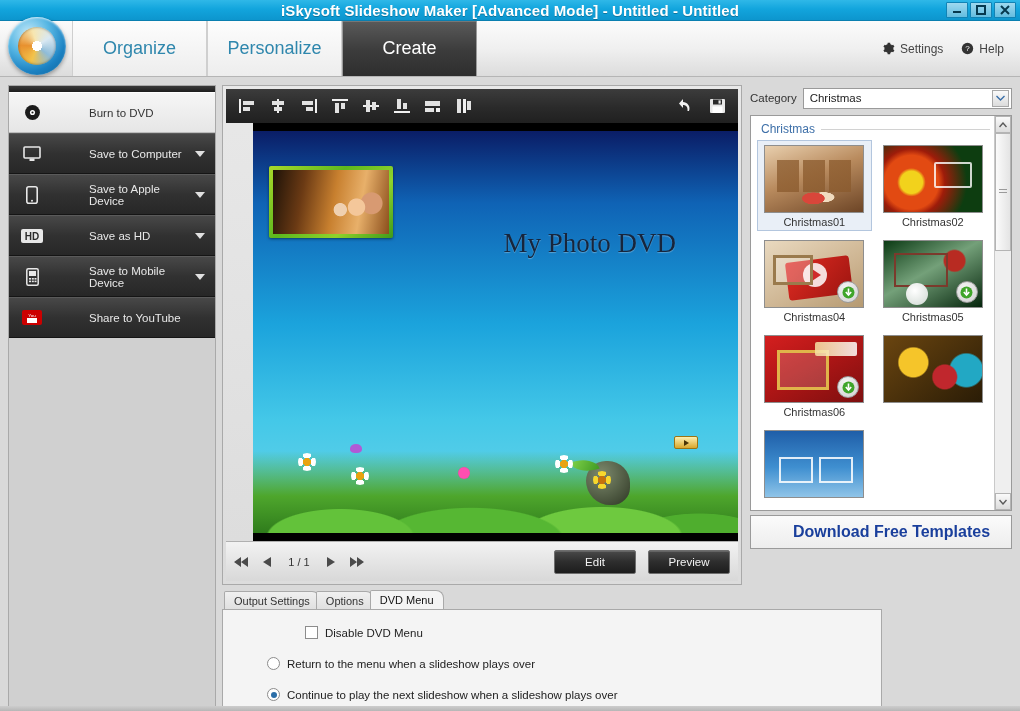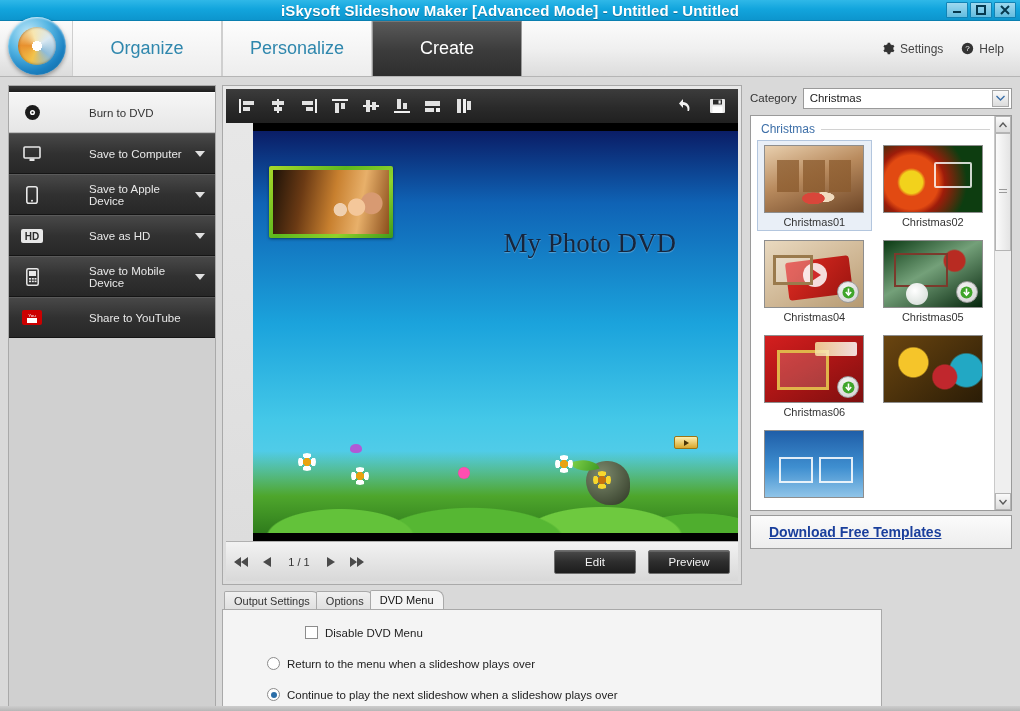--- a/index.html
+++ b/index.html
@@ -58,21 +58,21 @@
     display: flex; align-items: center; justify-content: center;
   }
   #logo .disc::after {
     content: ''; width: 38px; height: 38px; border-radius: 50%;
     background:
       radial-gradient(circle at 50% 50%, #fff 0 5px, transparent 5px),
       conic-gradient(from 200deg, #f3c34a, #e8912f, #f7e6b0, #d9e8f2, #8fbcd8, #f3c34a);
     box-shadow: inset 0 0 3px rgba(0,0,0,.45);
   }
   .navtab {
-    width: 150px;
+    width: 135px;
     display: flex; align-items: center; justify-content: center;
     font-size: 18px; color: #2f87ad;
     background: linear-gradient(180deg,#fdfdfd,#ededed);
     border-left: 1px solid #cfcfcf; border-right: 1px solid #cfcfcf;
     cursor: pointer;
   }
   .navtab.active {
     background: linear-gradient(180deg,#5a5a5a 0%,#3b3b3b 55%,#2e2e2e 100%);
     color: #ffffff;
     border-left: 1px solid #9a9a9a; border-right: 1px solid #9a9a9a;
@@ -434,22 +434,22 @@
     background: repeating-linear-gradient(180deg,#9a9a9a 0 1px, transparent 1px 3px);
   }
 
   #dlbar {
     margin-top: 4px; height: 34px;
     background: linear-gradient(180deg,#fbfbfb,#ededed);
     border: 1px solid #9a9a9a;
     display: flex; align-items: center; padding-left: 18px;
   }
   #dlbar a {
-    font-size: 14px; font-weight: bold; color: #1a3f9c;
-    text-decoration: underline; cursor: pointer;
+    font-size: 16px; font-weight: bold; color: #1a3f9c;
+    cursor: pointer; margin-left: 24px;
   }
 
   
   #bottompanel { position: absolute; left: 222px; top: 513px; width: 660px; height: 140px; }
   #tabstrip { display: flex; align-items: flex-end; height: 19px; padding-left: 2px; }
   .sbtab {
     height: 18px; padding: 0 9px;
     display: flex; align-items: center;
     font-size: 11px; color: #333;
     background: linear-gradient(180deg,#f0f0f0,#e0e0e0);

